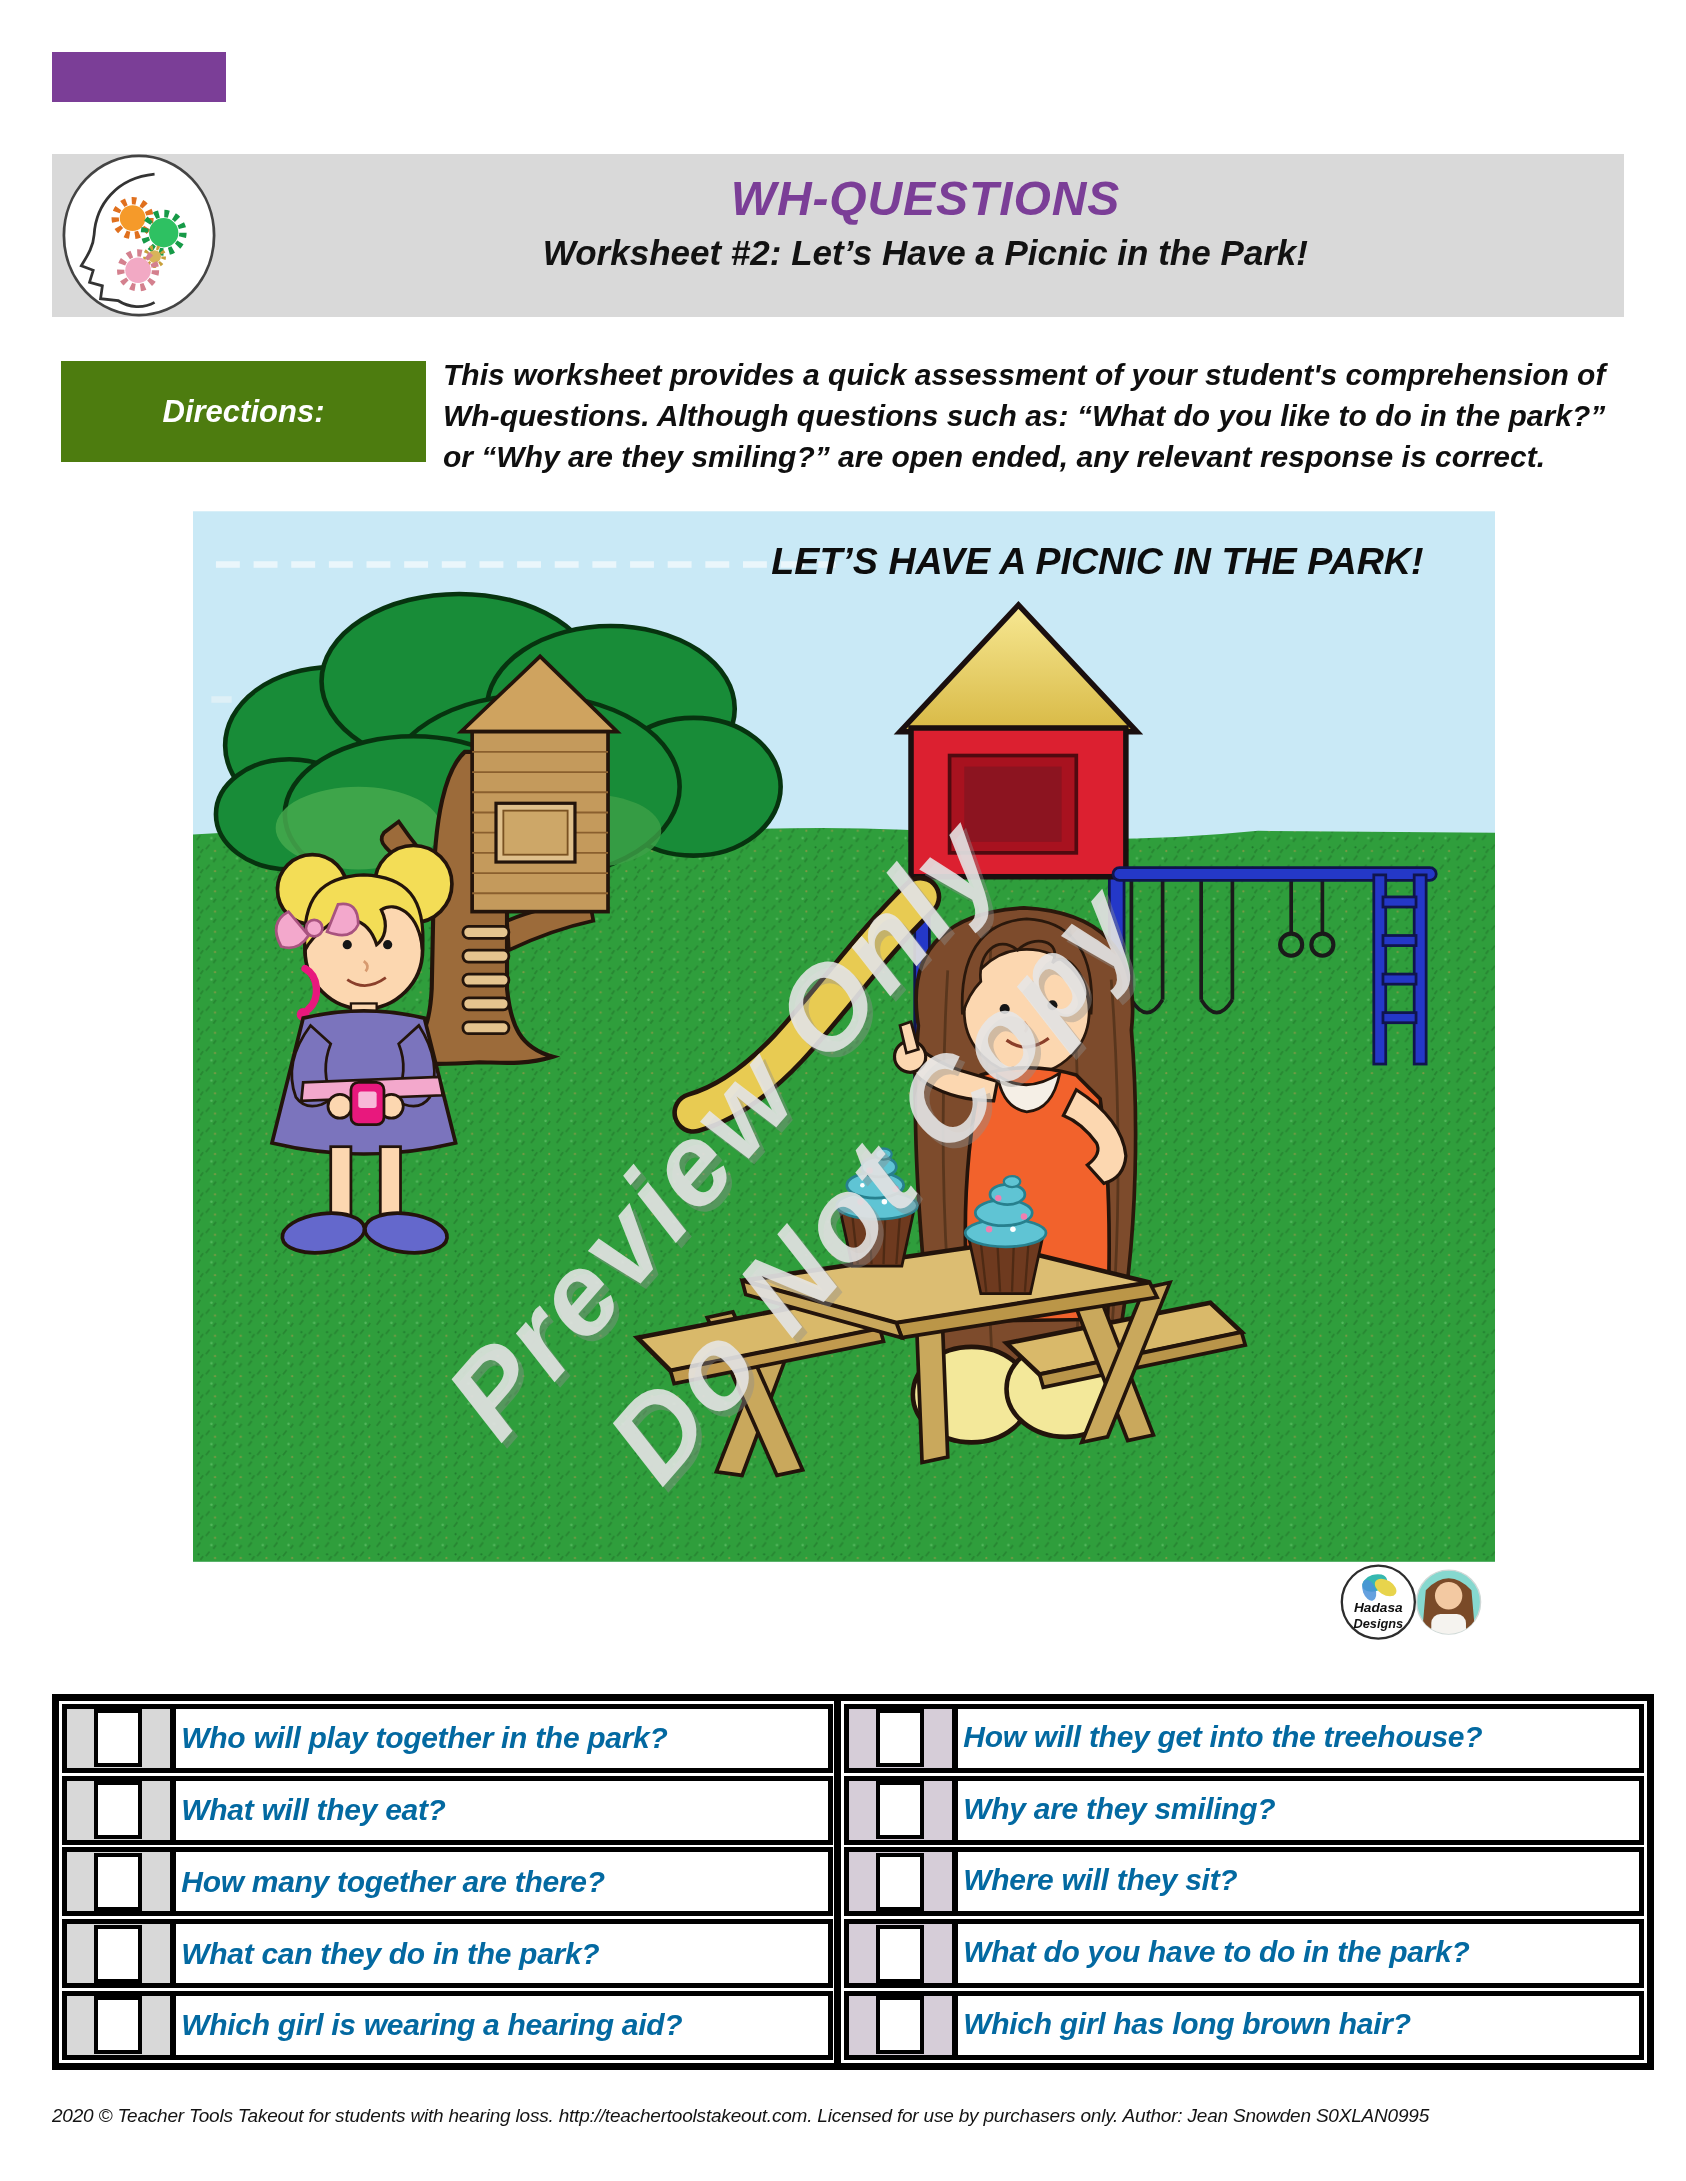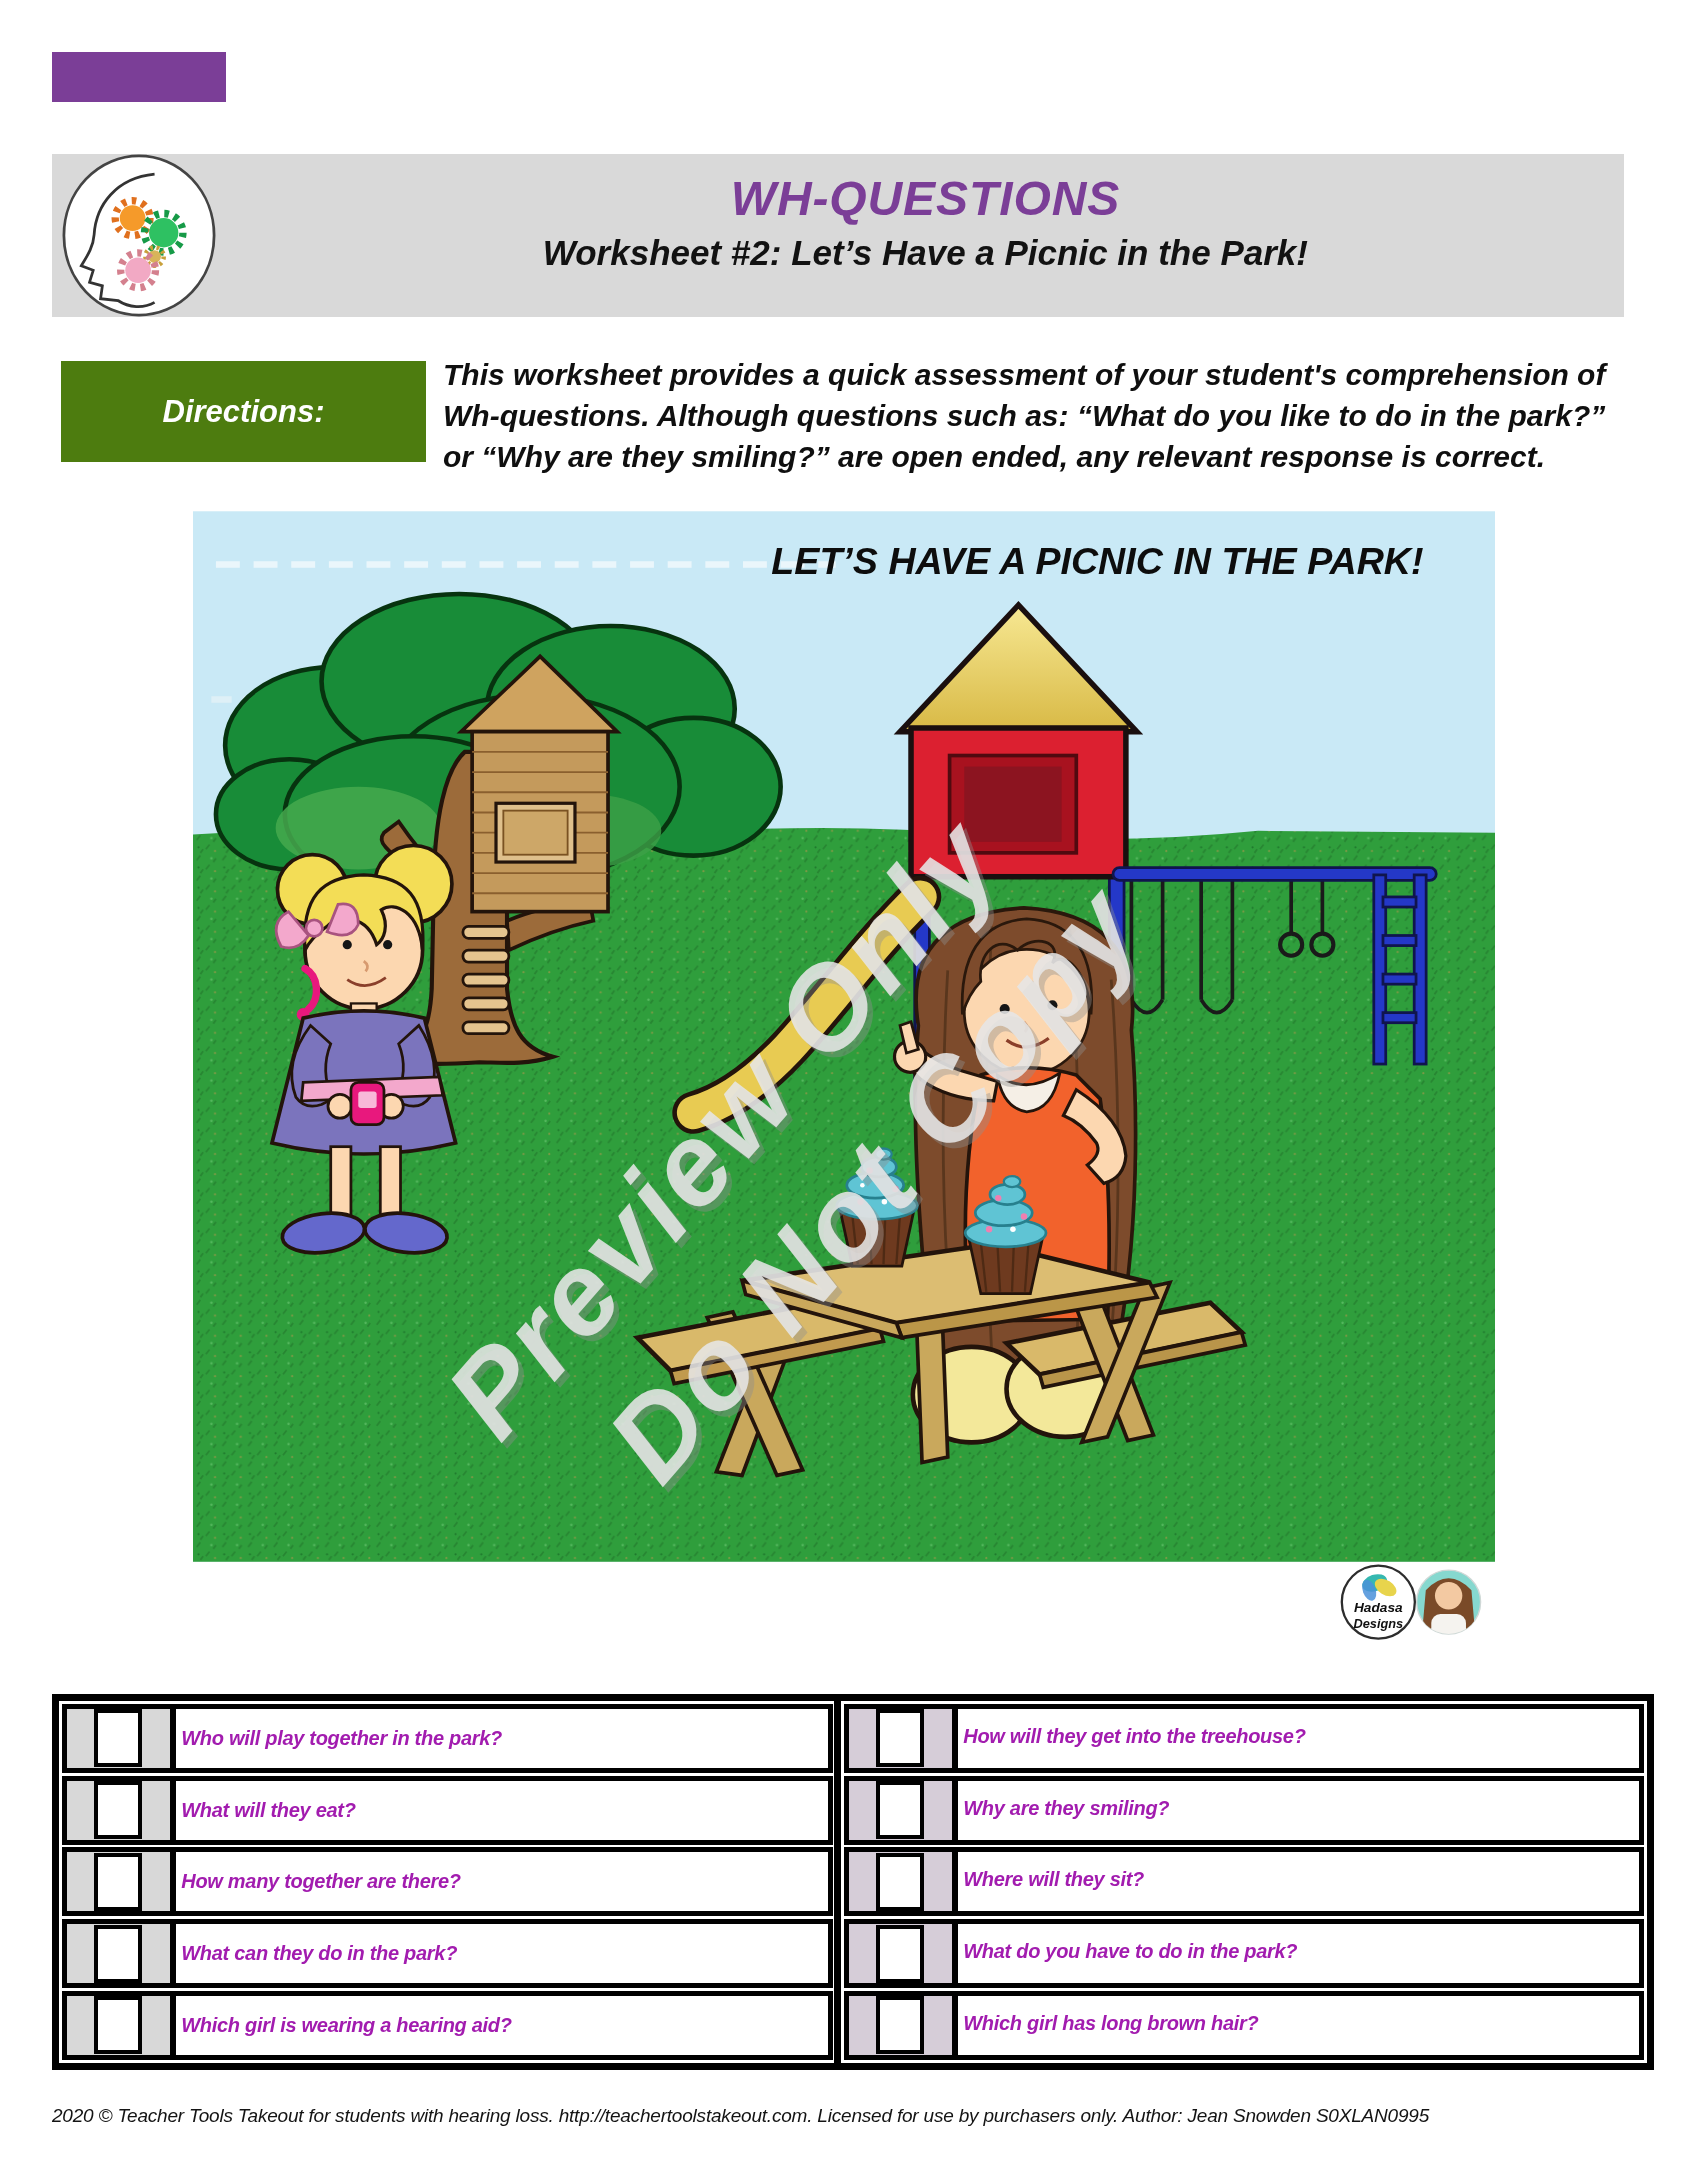--- a/index.html
+++ b/index.html
@@ -35,21 +35,21 @@
   .qgroup{position:absolute;top:1694px;border:7.3px solid #000;background:#ffffff;padding:2.8px;}
   .qgroup-left{left:52px;width:771px;}
   .qgroup-right{left:834px;width:800px;}
   .qrow{display:flex;border:5.5px solid #000;margin-bottom:2.8px;height:59px;}
   .qrow:last-child{margin-bottom:0;}
   .qcheck{width:103px;flex:0 0 103px;border-right:6.4px solid #000;display:flex;
           align-items:center;justify-content:center;}
   .qgroup-left .qcheck{background:#d8d8d8;}
   .qgroup-right .qcheck{background:#d6cdd8;}
   .cbox{width:40px;height:50px;background:#ffffff;border:4.6px solid #000;}
-  .qtext{flex:1;font-size:20px;font-weight:bold;color:#a21caf;padding-left:5.5px;overflow:hidden;
+  .qtext{flex:1;font-size:30px;font-weight:bold;color:#0369a1;padding-left:5.5px;overflow:hidden;
          letter-spacing:-0.3px;}
   .qgroup-left .qtext{display:flex;align-items:center;}
   .qgroup-right .qtext{display:block;line-height:35px;padding-top:10px;}
 
   
   .footer{position:absolute;left:52px;top:2105px;width:1598px;font-size:19px;color:#141414;
           letter-spacing:-0.2px;}
 </style>
 </head>
 <body>

